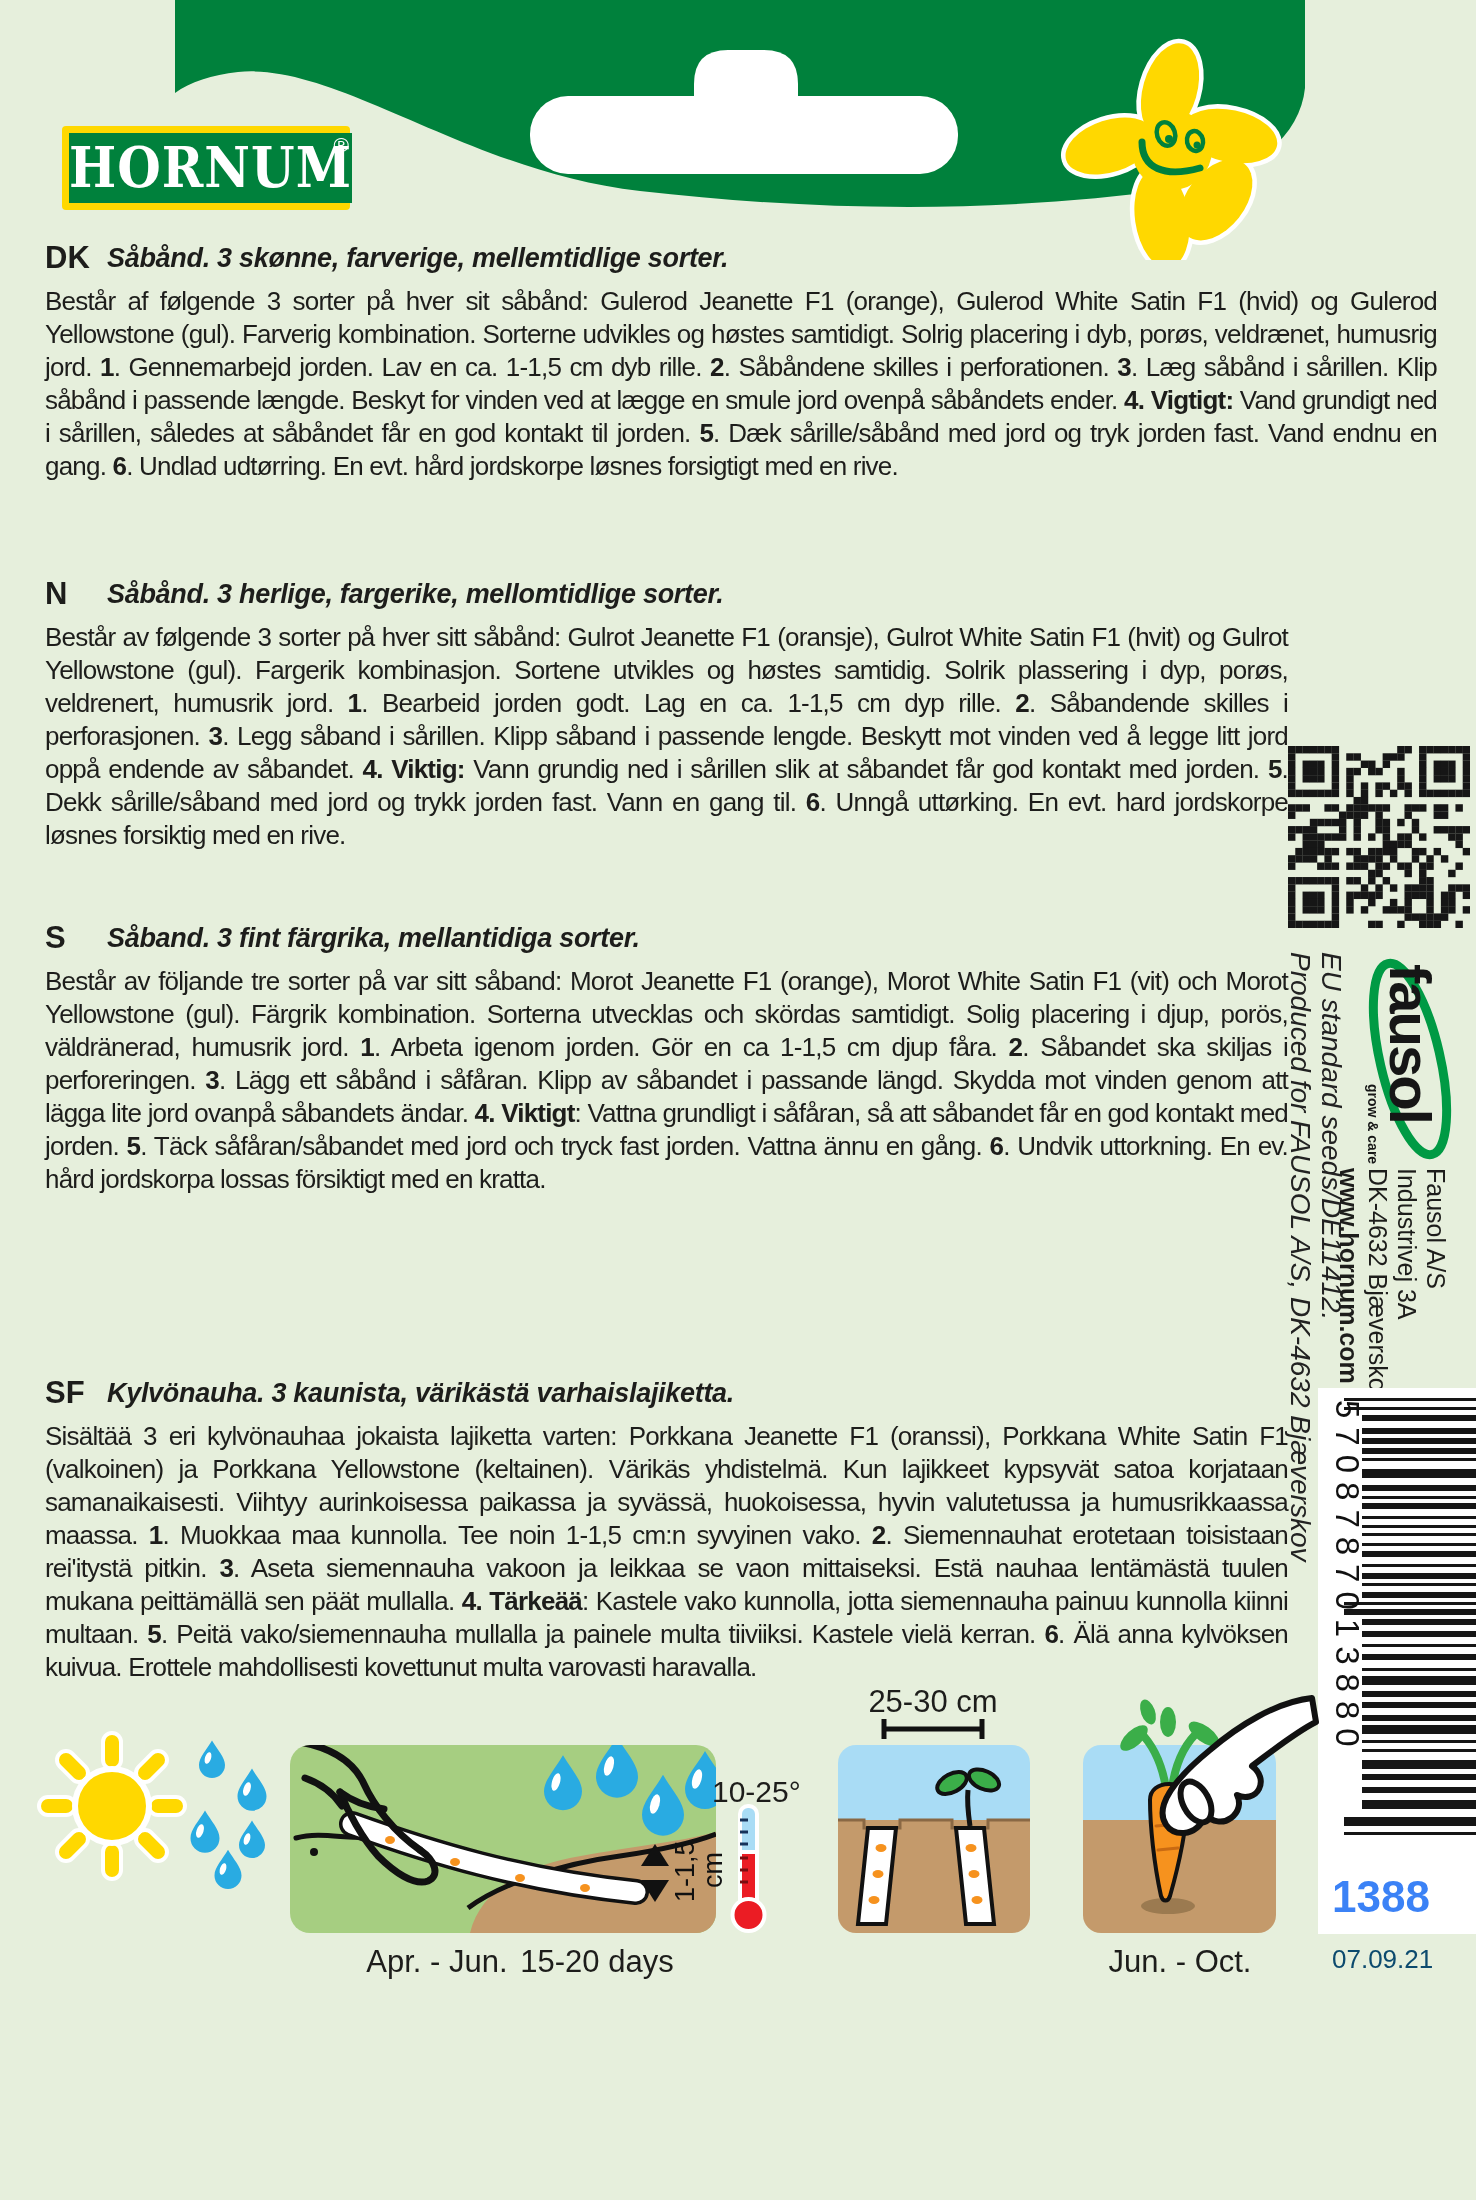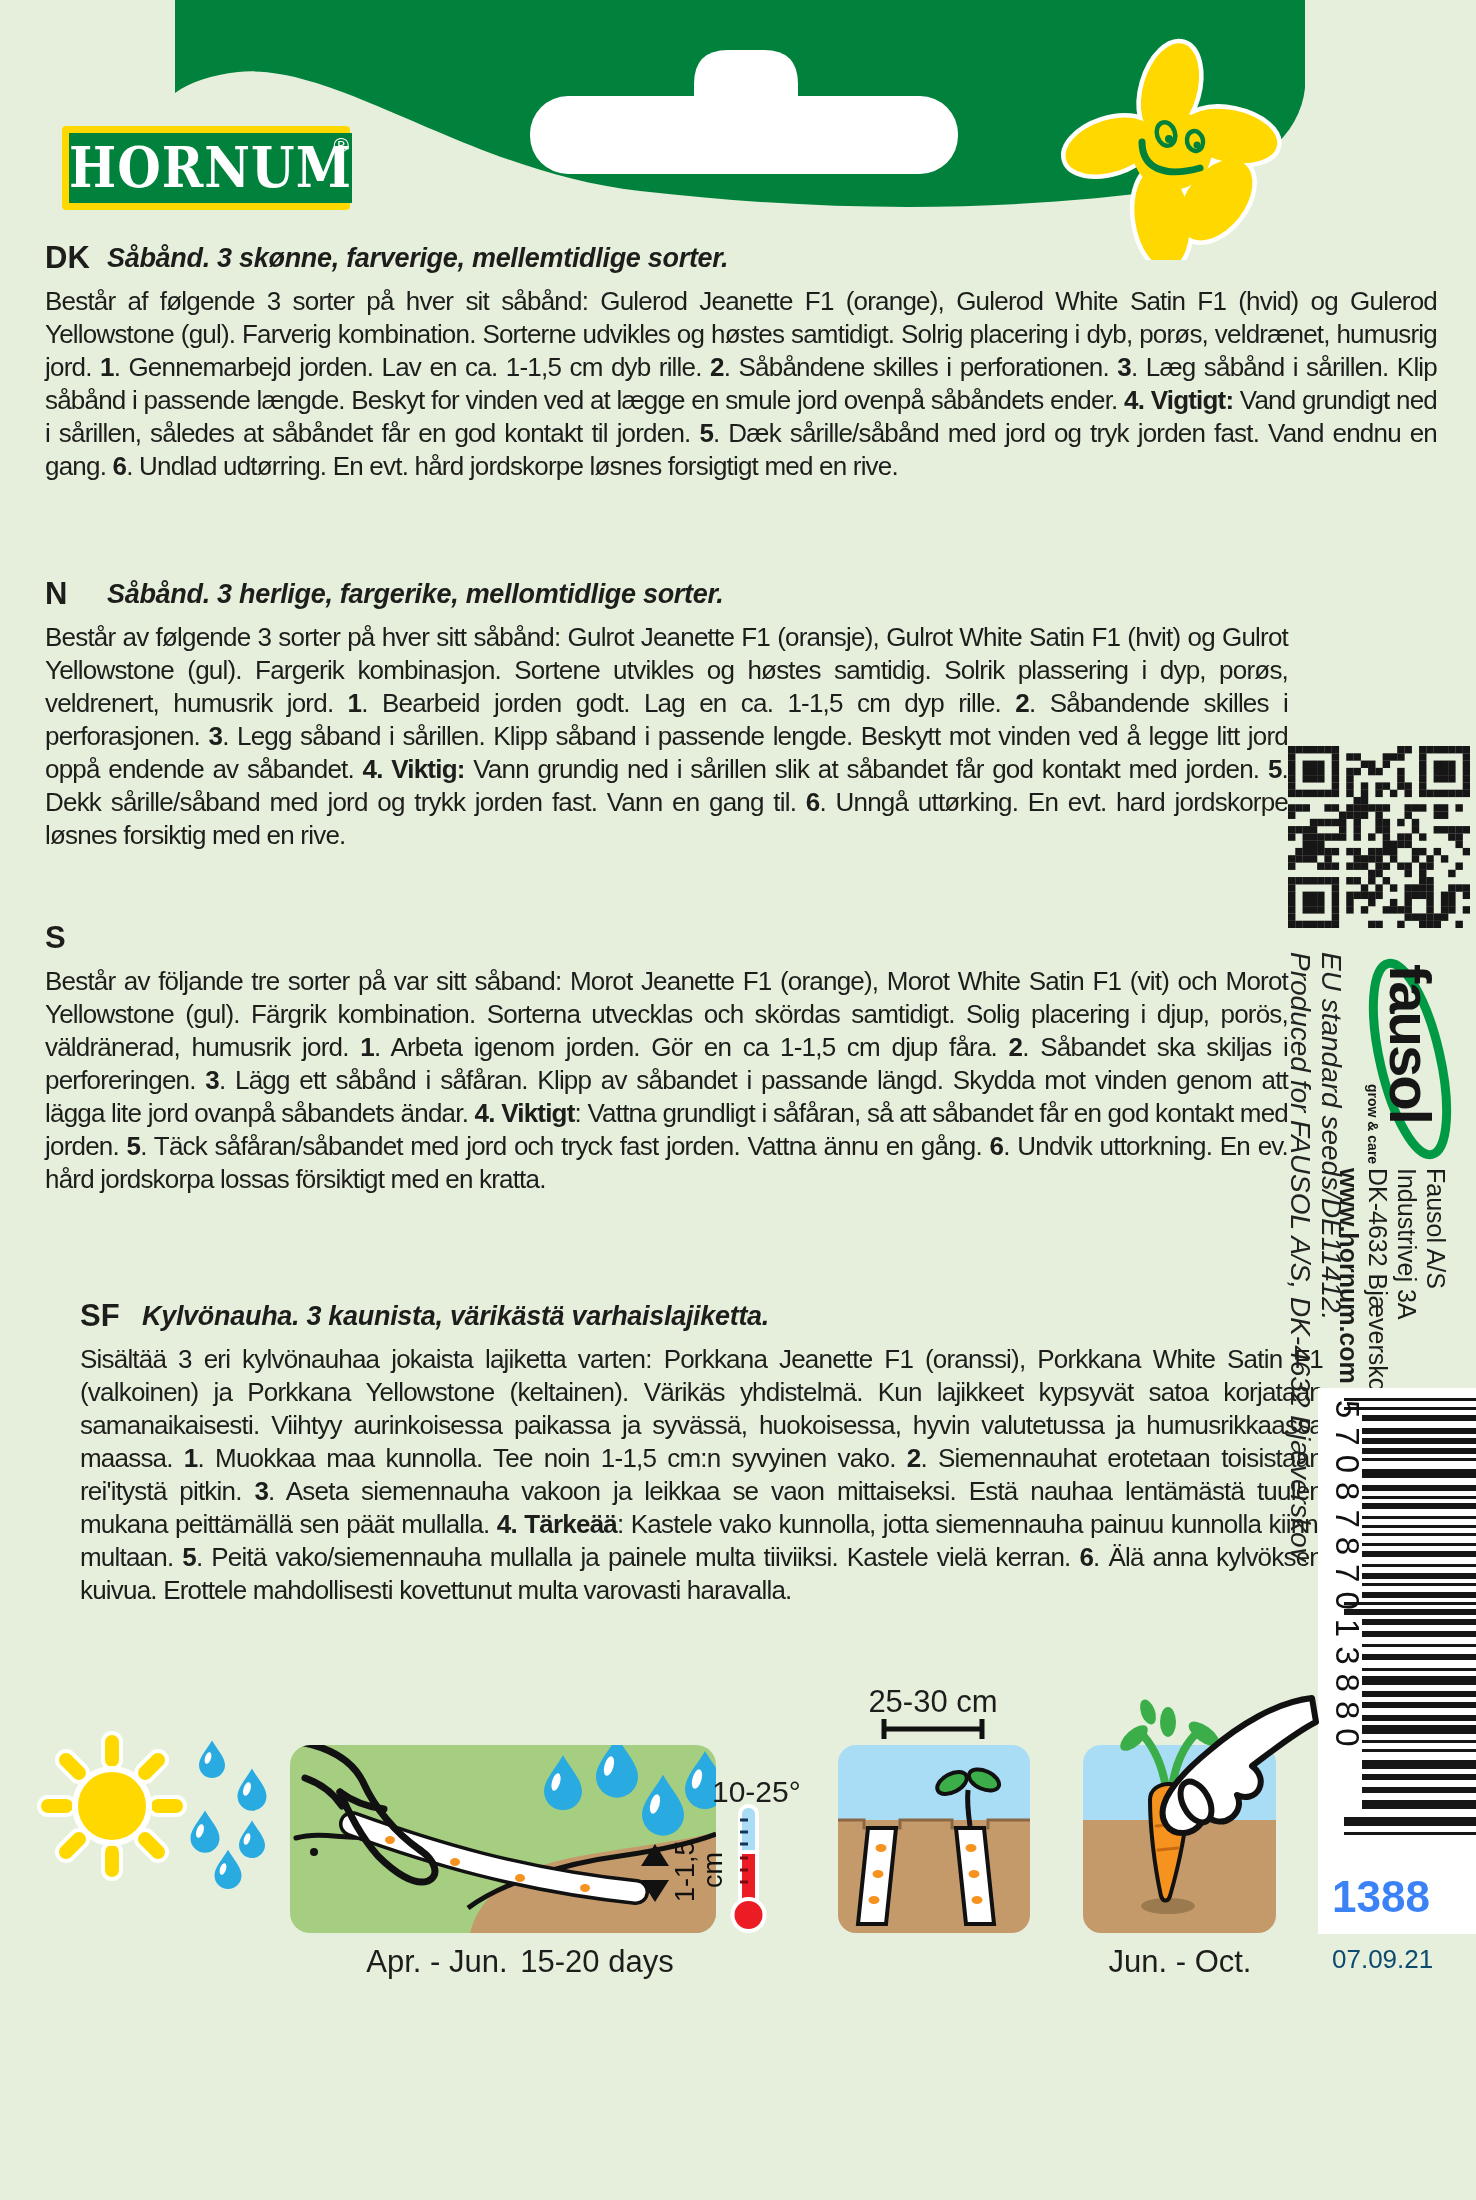--- a/index.html
+++ b/index.html
@@ -26,21 +26,21 @@
   
   .sec{position:absolute;left:45px;}
   .sec-head{display:flex;align-items:flex-end;}
   .sec-code{font-weight:bold;font-size:31px;width:62px;flex:0 0 62px;line-height:1.15;}
   .sec-title{font-weight:bold;font-style:italic;font-size:27px;line-height:1.25;letter-spacing:-0.3px;}
   .sec-body{font-size:26px;line-height:33px;letter-spacing:-0.8px;text-align:justify;margin-top:9px;}
   .sec-body span.b{font-weight:bold;}
   #sec-dk{top:240px;width:1392px;}
   #sec-n{top:576px;width:1243px;}
   #sec-s{top:920px;width:1243px;}
-  #sec-sf{top:1298px;width:1243px;margin-left:35px;}
+  #sec-sf{top:1375px;width:1243px;}
 
   
   .rot{position:absolute;transform-origin:0 0;transform:rotate(90deg);}
   #eu-text{left:1347px;top:952px;width:1000px;height:62px;font-style:italic;
            font-size:28px;line-height:31px;white-space:nowrap;color:#222;}
   #fausol-logo{left:1456px;top:956px;width:210px;height:102px;}
   #company-address{left:1450px;top:1168px;width:220px;height:120px;
                    font-size:25px;line-height:29px;white-space:nowrap;}
   #company-address .url{font-weight:bold;}
   #barcode-digits{left:1366px;top:1400px;width:452px;height:38px;font-size:33px;
@@ -112,20 +112,21 @@
     <div class="sec-head">
       <span class="sec-code">N</span>
       <span class="sec-title">Såbånd. 3 herlige, fargerike, mellomtidlige sorter.</span>
     </div>
     <div class="sec-body"><span>Består av følgende 3 sorter på hver sitt såbånd: Gulrot Jeanette F1 (oransje), Gulrot White Satin F1 (hvit) og Gulrot Yellowstone (gul). Fargerik kombinasjon. Sortene utvikles og høstes samtidig. Solrik plassering i dyp, porøs, veldrenert, humusrik jord. </span><span class="b">1</span><span>. Bearbeid jorden godt. Lag en ca. 1-1,5 cm dyp rille. </span><span class="b">2</span><span>. Såbandende skilles i perforasjonen. </span><span class="b">3</span><span>. Legg såband i sårillen. Klipp såband i passende lengde. Beskytt mot vinden ved å legge litt jord oppå endende av såbandet. </span><span class="b">4. Viktig:</span><span> Vann grundig ned i sårillen slik at såbandet får god kontakt med jorden. </span><span class="b">5</span><span>. Dekk sårille/såband med jord og trykk jorden fast. Vann en gang til. </span><span class="b">6</span><span>. Unngå uttørking. En evt. hard jordskorpe løsnes forsiktig med en rive.</span></div>
   </div>
 
   <div class="sec" id="sec-s">
     <div class="sec-head">
       <span class="sec-code">S</span>
+      <span class="sec-title">Såband. 3 fint färgrika, mellantidiga sorter.</span>
     </div>
     <div class="sec-body"><span>Består av följande tre sorter på var sitt såband: Morot Jeanette F1 (orange), Morot White Satin F1 (vit) och Morot Yellowstone (gul). Färgrik kombination. Sorterna utvecklas och skördas samtidigt. Solig placering i djup, porös, väldränerad, humusrik jord. </span><span class="b">1</span><span>. Arbeta igenom jorden. Gör en ca 1-1,5 cm djup fåra. </span><span class="b">2</span><span>. Såbandet ska skiljas i perforeringen. </span><span class="b">3</span><span>. Lägg ett såbånd i såfåran. Klipp av såbandet i passande längd. Skydda mot vinden genom att lägga lite jord ovanpå såbandets ändar. </span><span class="b">4. Viktigt</span><span>: Vattna grundligt i såfåran, så att såbandet får en god kontakt med jorden. </span><span class="b">5</span><span>. Täck såfåran/såbandet med jord och tryck fast jorden. Vattna ännu en gång. </span><span class="b">6</span><span>. Undvik uttorkning. En ev. hård jordskorpa lossas försiktigt med en kratta.</span></div>
   </div>
 
   <div class="sec" id="sec-sf">
     <div class="sec-head">
       <span class="sec-code">SF</span>
       <span class="sec-title">Kylvönauha. 3 kaunista, värikästä varhaislajiketta.</span>
     </div>
     <div class="sec-body"><span>Sisältää 3 eri kylvönauhaa jokaista lajiketta varten: Porkkana Jeanette F1 (oranssi), Porkkana White Satin F1 (valkoinen) ja Porkkana Yellowstone (keltainen). Värikäs yhdistelmä. Kun lajikkeet kypsyvät satoa korjataan samanaikaisesti. Viihtyy aurinkoisessa paikassa ja syvässä, huokoisessa, hyvin valutetussa ja humusrikkaassa maassa. </span><span class="b">1</span><span>. Muokkaa maa kunnolla. Tee noin 1-1,5 cm:n syvyinen vako. </span><span class="b">2</span><span>. Siemennauhat erotetaan toisistaan rei'itystä pitkin. </span><span class="b">3</span><span>. Aseta siemennauha vakoon ja leikkaa se vaon mittaiseksi. Estä nauhaa lentämästä tuulen mukana peittämällä sen päät mullalla. </span><span class="b">4. Tärkeää</span><span>: Kastele vako kunnolla, jotta siemennauha painuu kunnolla kiinni multaan. </span><span class="b">5</span><span>. Peitä vako/siemennauha mullalla ja painele multa tiiviiksi. Kastele vielä kerran. </span><span class="b">6</span><span>. Älä anna kylvöksen kuivua. Erottele mahdollisesti kovettunut multa varovasti haravalla.</span></div>

